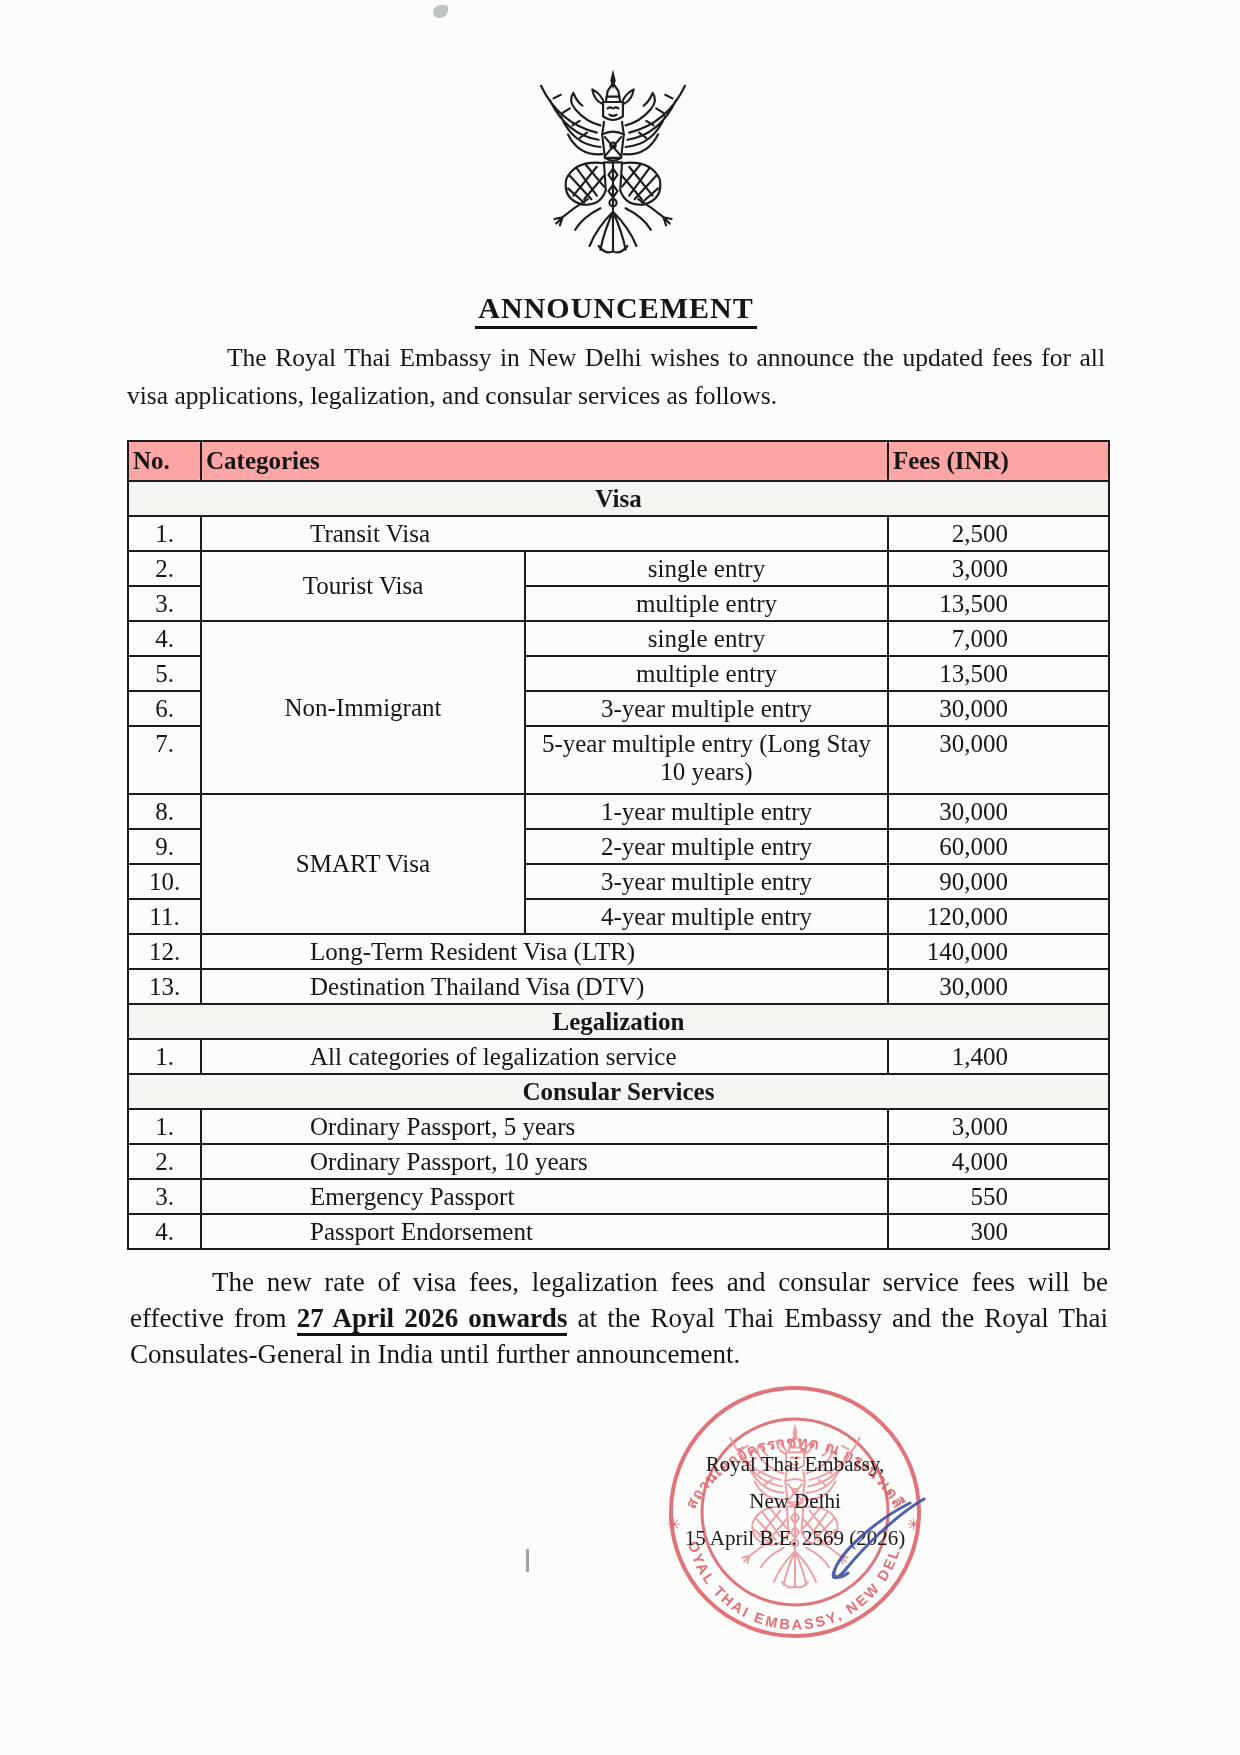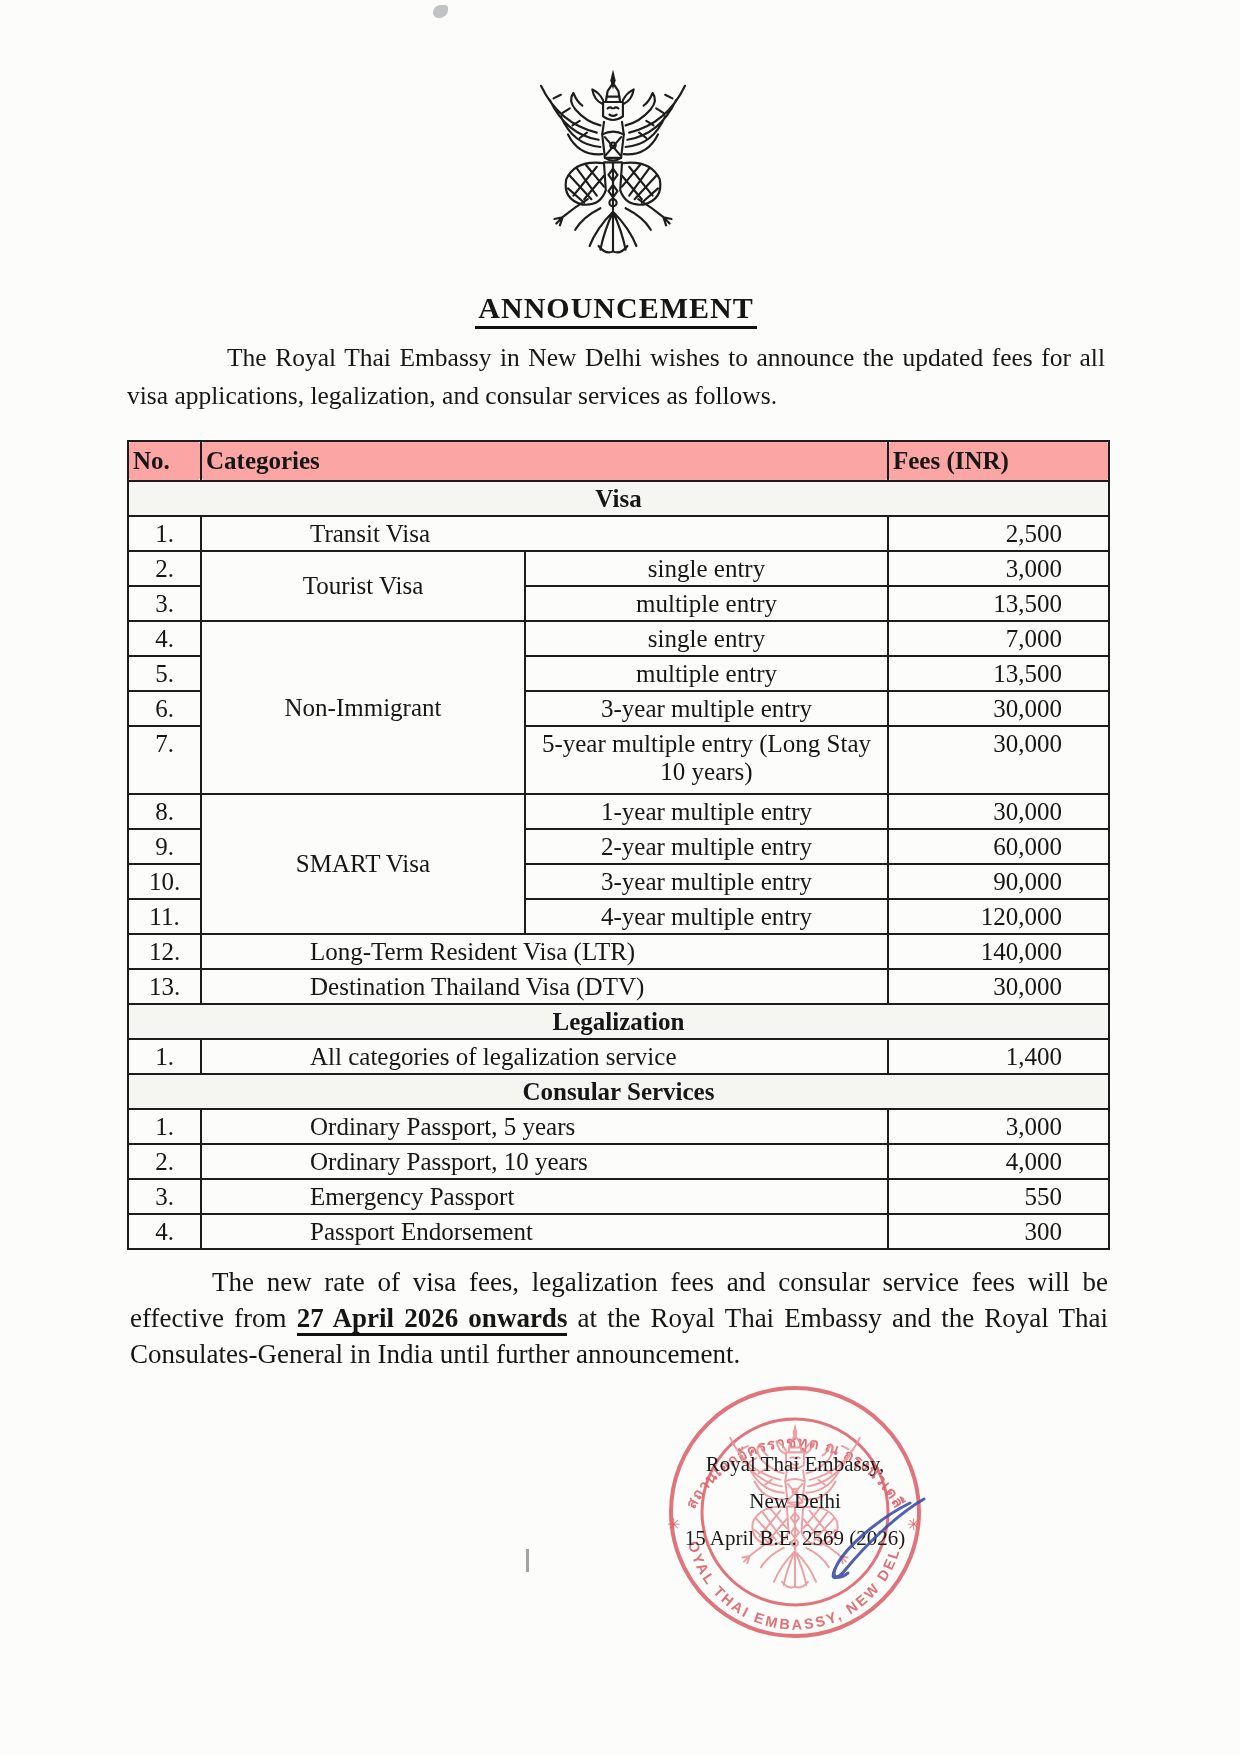--- a/index.html
+++ b/index.html
@@ -23,21 +23,21 @@
               border-collapse:collapse;font-size:25px;table-layout:fixed;}
   .fees-table td{border:2px solid #1c1c1c;padding:0 4px;overflow:hidden;}
   .fees-table tr.head td{background:#fca5a5;font-weight:bold;text-align:left;height:38px;border-radius:6px;}
   .fees-table tr.sec td{background:#f5f5f1;font-weight:bold;text-align:center;height:33px;}
   .fees-table tr.r{height:35px;}
   .fees-table tr.r2{height:68px;}
   td.c{text-align:center;}
   td.grp{text-align:center;border-radius:31px;}
   td.entry{text-align:center;}
   td.cat-left{text-align:left;padding-left:108px;}
-  td.fee{text-align:right;padding-right:46px;}
+  td.fee{text-align:right;padding-right:100px;}
   td.top{vertical-align:top;padding-top:3px;}
 
   
   .closing{position:absolute;left:130px;top:1264px;width:978px;margin:0;
            font-size:27px;line-height:36px;text-align:justify;text-indent:82px;}
   .emph{font-weight:bold;border-bottom:3px solid #111;}
 
   
   .stamp-svg{position:absolute;left:655px;top:1378px;width:280px;height:272px;}
   .stamp-line{position:absolute;left:555px;width:480px;text-align:center;

